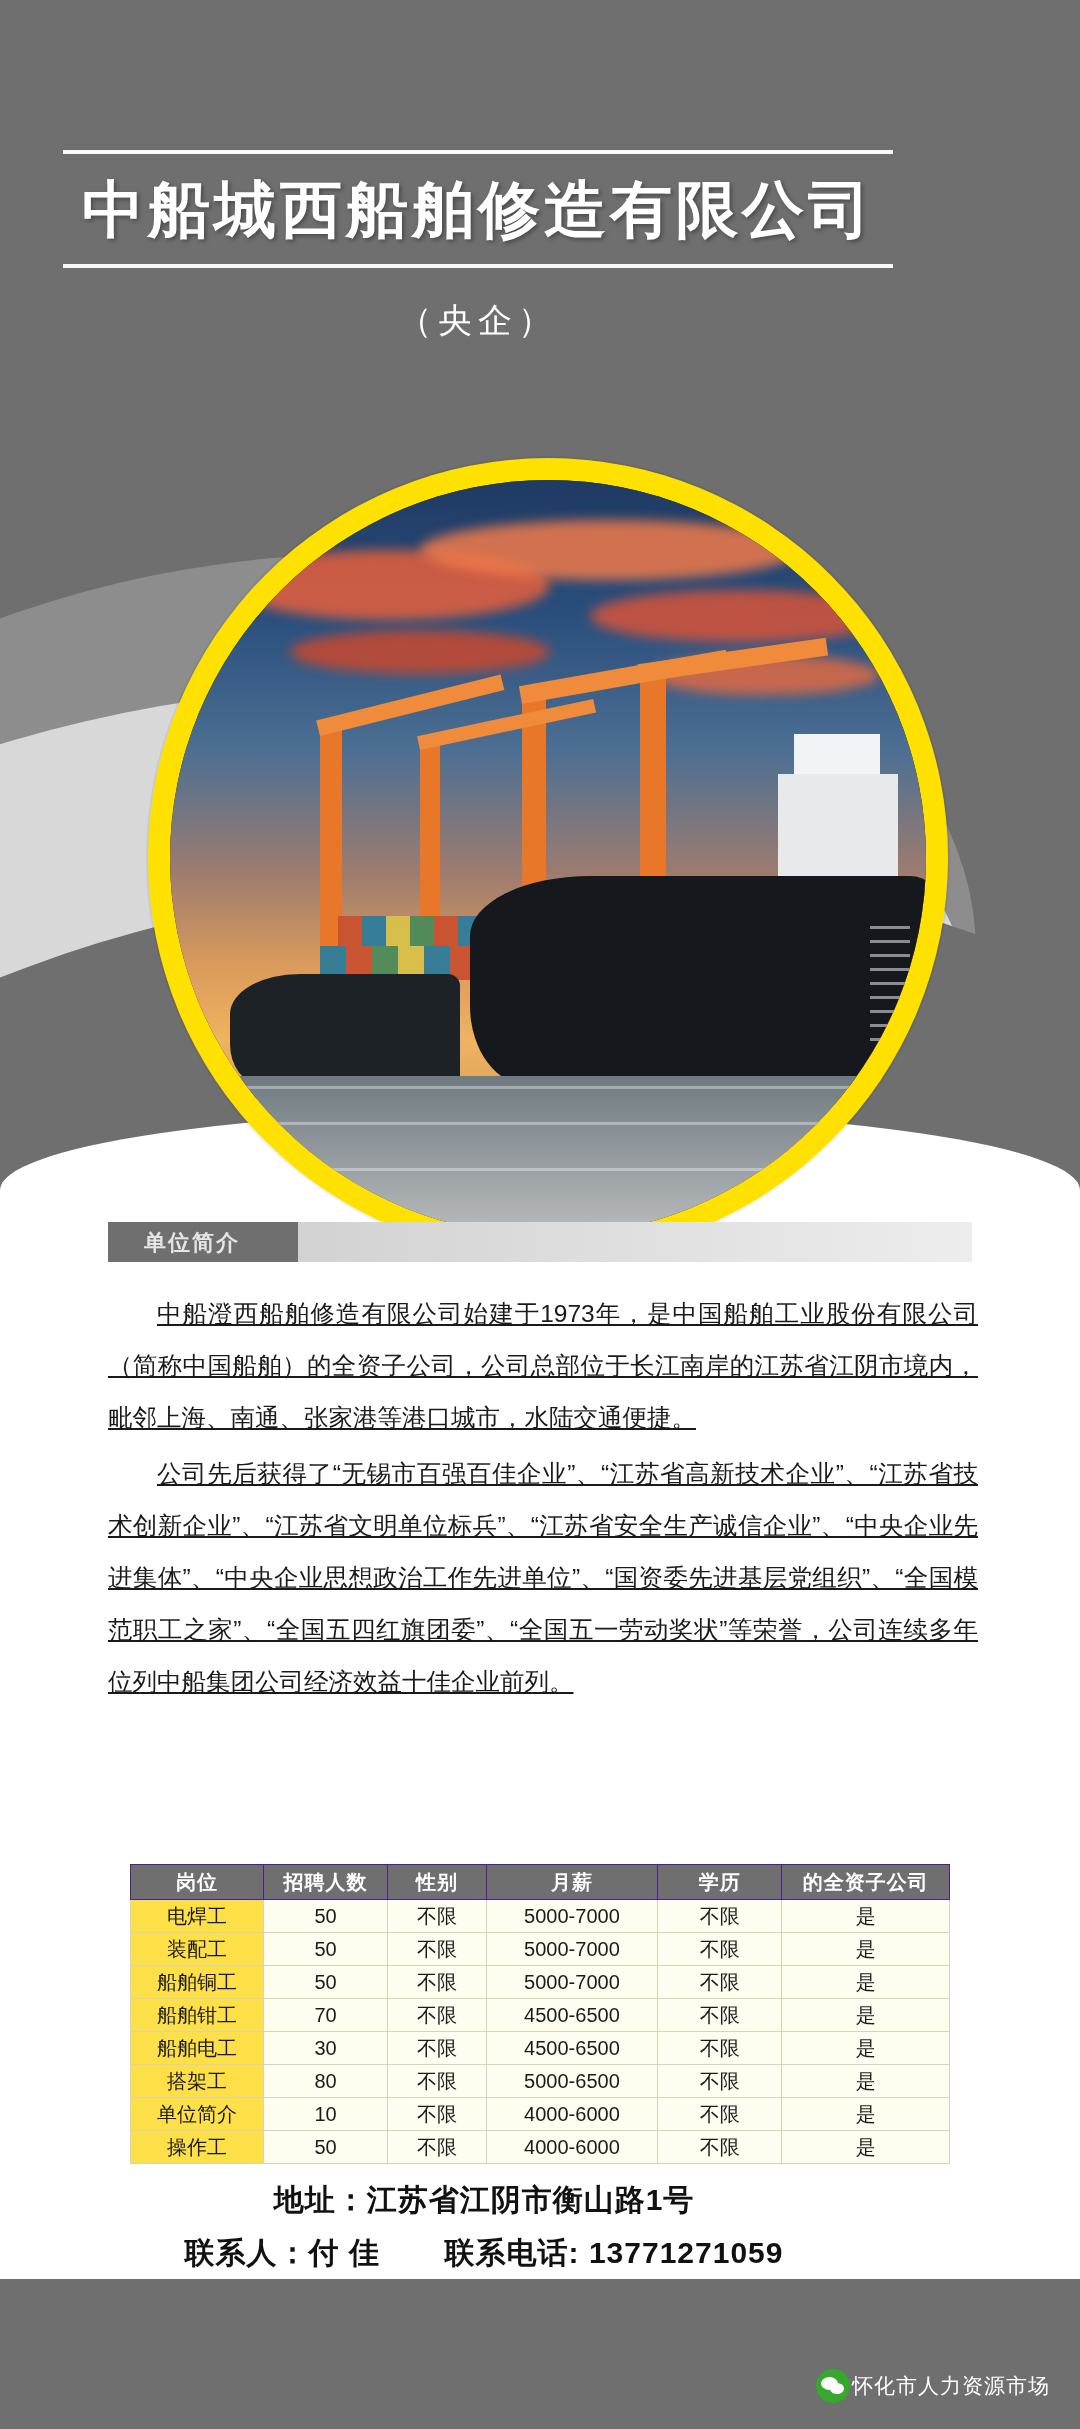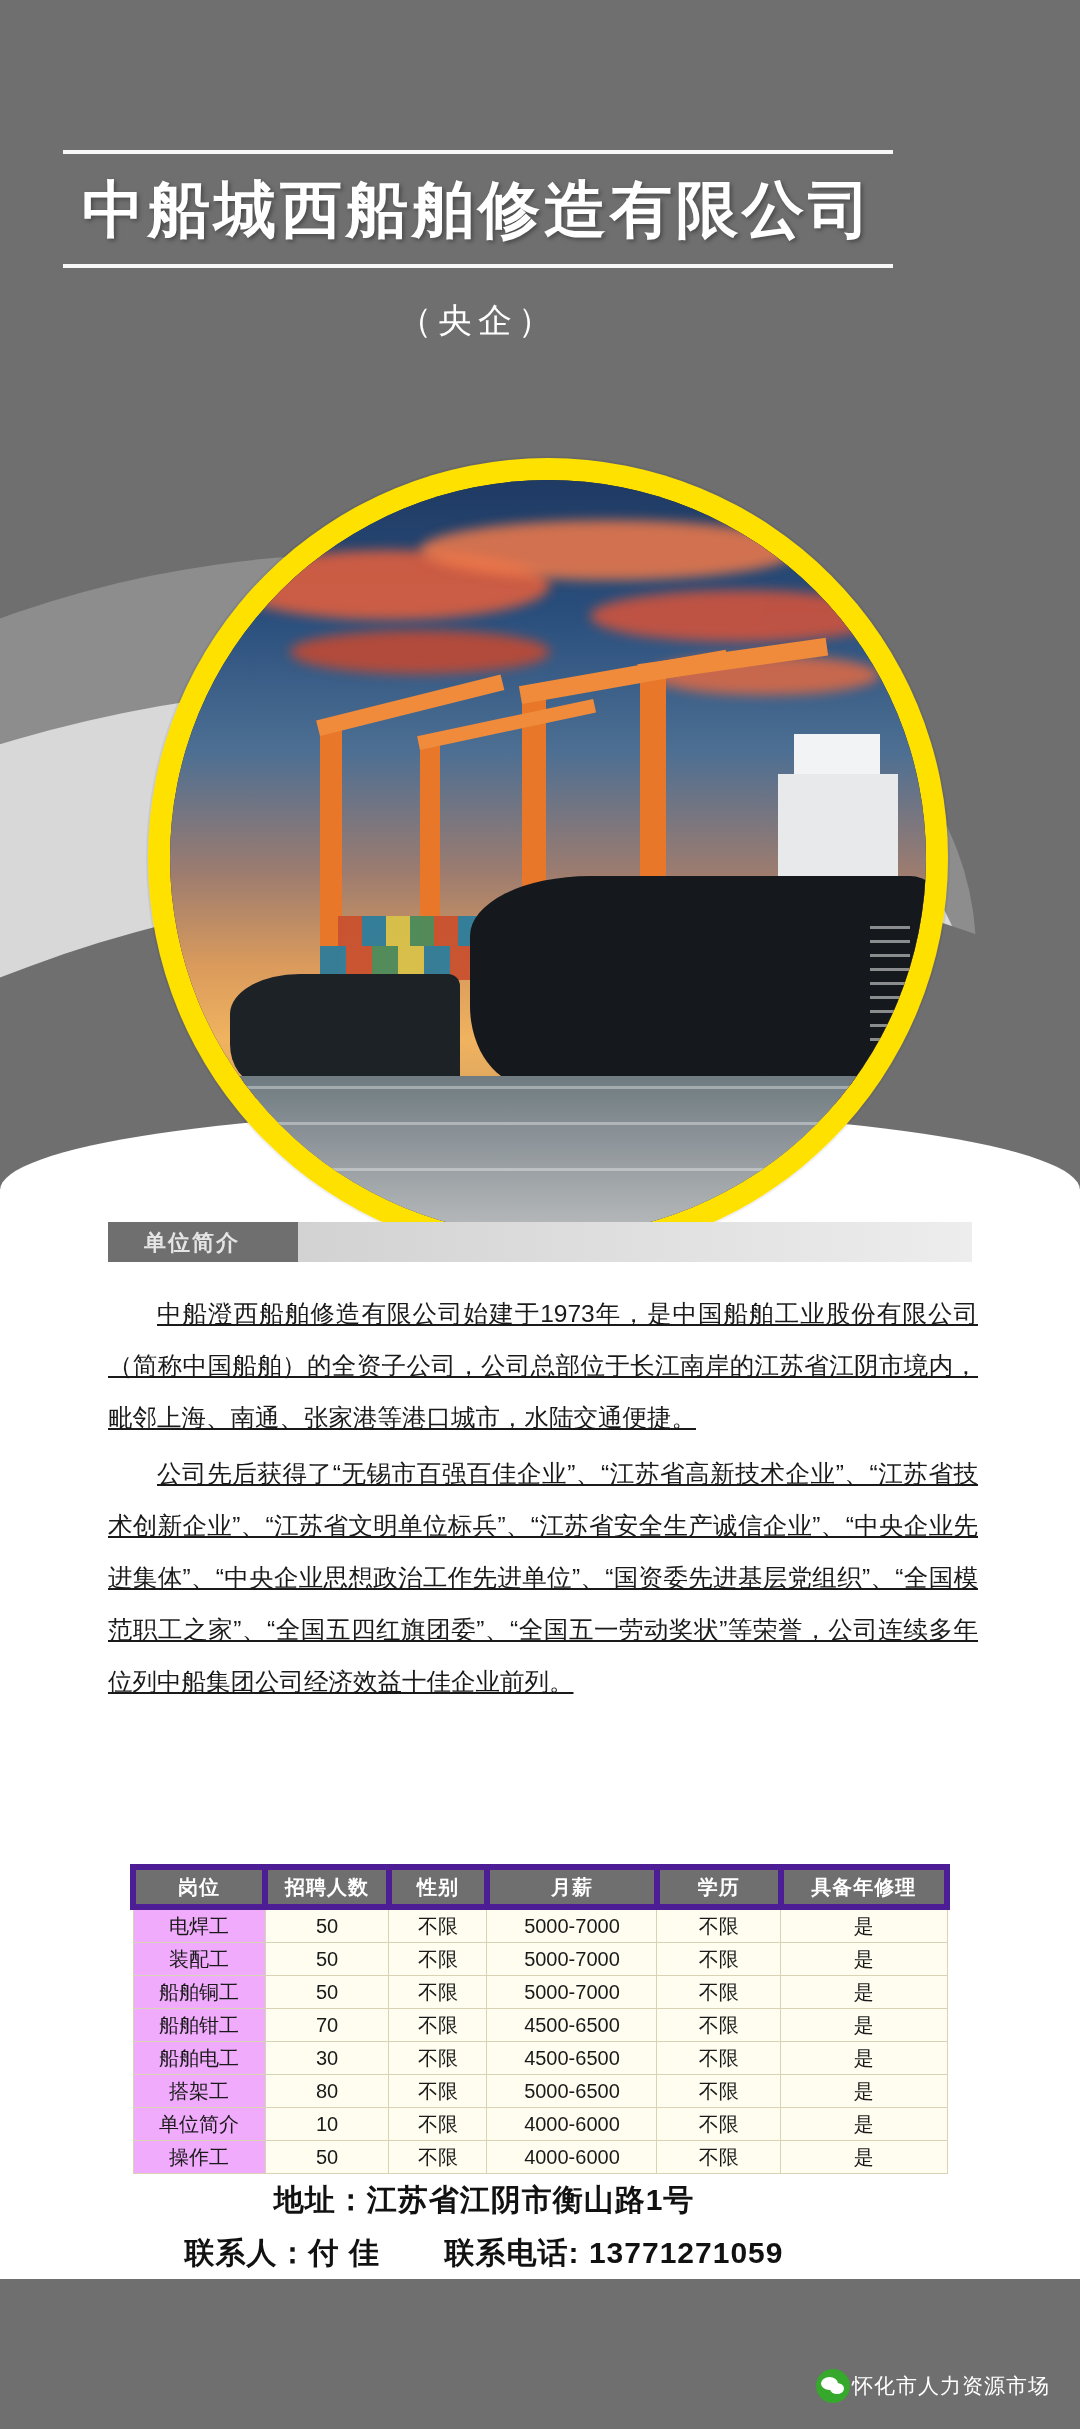--- a/index.html
+++ b/index.html
@@ -312,30 +312,30 @@
     width: 820px;
     border-collapse: collapse;
     font-size: 20px;
     color: #1a1a1a;
   }
   th {
     background: #6f6f6f;
     color: #ffffff;
     font-weight: bold;
     height: 32px;
-    border: 6px solid #4c1d95;
+    border: 1px solid #4c1d95;
     letter-spacing: 1px;
   }
   td {
     background: #fffdf0;
     height: 30px;
     text-align: center;
     border: 1px solid #d8d3b4;
   }
-  td.job { background: #f0abfc; }
+  td.job { background: #fde047; }
   col.c-job { width: 150px; }
   col.c-num { width: 140px; }
   col.c-sex { width: 110px; }
   col.c-pay { width: 190px; }
   col.c-edu { width: 140px; }
   col.c-dorm { width: 190px; }
 
   
   .contact {
     left: 0;
@@ -468,21 +468,21 @@
           <col class="c-edu">
           <col class="c-dorm">
       </colgroup>
       <thead>
         <tr>
           <th>岗位</th>
           <th>招聘人数</th>
           <th>性别</th>
           <th>月薪</th>
           <th>学历</th>
-          <th>具备年修理</th>
+          <th>的全资子公司</th>
         </tr>
       </thead>
       <tbody>
         <tr>
           <td class="job">电焊工</td>
           <td>50</td>
           <td>不限</td>
           <td>5000-7000</td>
           <td>不限</td>
           <td>是</td>

